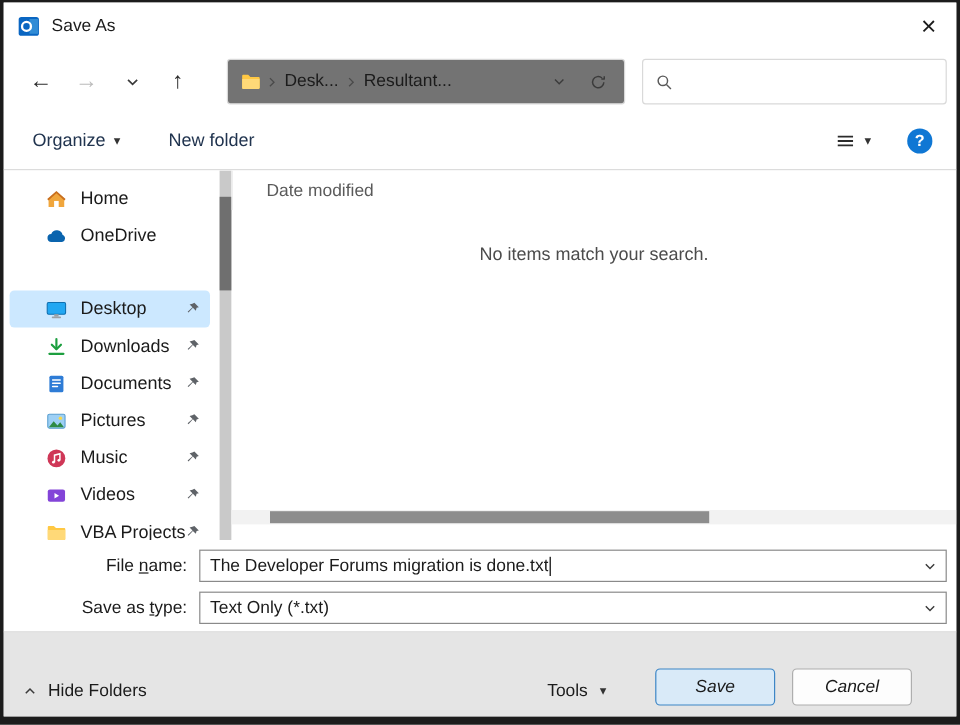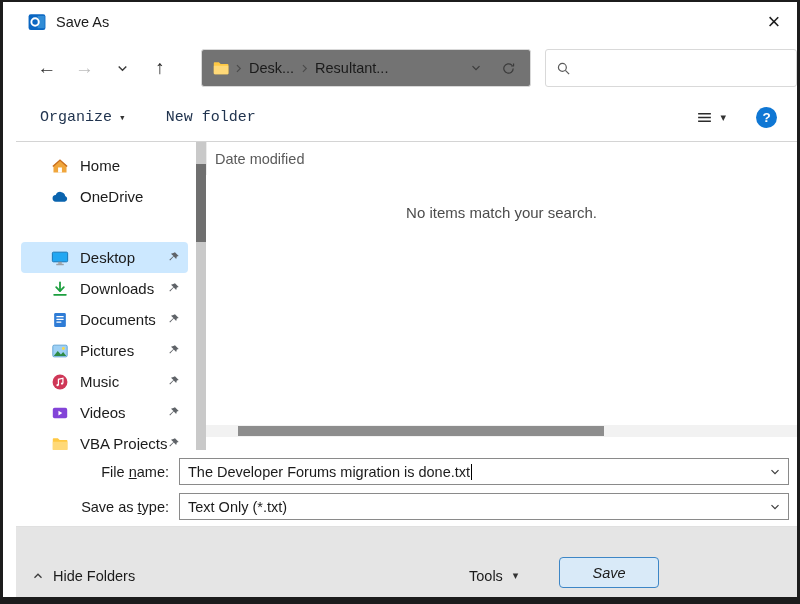--- a/index.html
+++ b/index.html
@@ -2,21 +2,21 @@
 <html><head>
 <meta charset="utf-8">
 <style>
   * { margin:0; padding:0; box-sizing:border-box; }
   body { background:#e8e8e8; font-family:"Liberation Sans","DejaVu Sans",sans-serif; color:#1b1b1b; }
   svg { display:block; }
 
   .dialog { position:relative; width:800px; height:604px; background:#fff; overflow:hidden;
             border:3px solid #1c1c1c; border-top-width:2px; border-bottom-width:7px; }
 
-  .titlebar,.navrow,.toolbar,.content,.fields,.footer { position:absolute; left:13px; right:0; }
+  .titlebar,.navrow,.toolbar,.content,.fields,.footer { position:absolute; left:0; right:0; }
 
   
   .titlebar { top:0; height:40px; display:flex; align-items:center; background:#fff; }
   .app-icon { margin-left:12px; }
   .win-title { margin-left:10px; font-size:14.5px; }
   .close-btn { margin-left:auto; width:46px; height:40px; display:flex; align-items:center; justify-content:center;
                font-size:22px; font-weight:300; cursor:default; }
 
   
   .navrow { top:40px; height:52px; display:flex; align-items:center; padding-left:12px; background:#fff; }
@@ -30,21 +30,21 @@
   .addr-chevron { padding:0 9px; }
   .refresh-btn { padding:0 8px 0 10px; }
   .searchbox { width:254px; height:38px; margin-left:14px; border:1px solid #d9d9d9; border-radius:3px;
                display:flex; align-items:center; padding:0 10px; background:#fff; }
   .searchbox input { flex:1; border:none; outline:none; font:inherit; font-size:14.5px; color:#444; background:transparent; min-width:0; }
   .searchbox input::placeholder { color:#7e7e7e; }
 
   
   .toolbar { top:92px; height:48px; display:flex; align-items:center; padding:0 20px 0 24px;
              border-bottom:1px solid #d4d4d4; background:#fff; }
-  .tool-item { display:flex; align-items:center; gap:7px; font-size:15px; color:#21344f;font-family:Liberation Mono, monospace; }
+  .tool-item { display:flex; align-items:center; gap:7px; font-size:15px; color:#21344f; }
   .caret { font-size:11px; color:#333; }
   .tool-gap { width:40px; }
   .tool-right { margin-left:auto; display:flex; align-items:center; gap:30px; }
   .viewbtn { display:flex; align-items:center; gap:7px; }
   .help-btn { width:21px; height:21px; border-radius:50%; background:#0f77d4; color:#fff; font-size:13.5px; font-weight:bold;
               display:flex; align-items:center; justify-content:center; }
 
   
   .content { top:140px; height:308px; display:flex; overflow:hidden; background:#fff; }
   .sidebar { position:relative; width:190px; flex:none; padding-top:8px; overflow:hidden; }
@@ -55,21 +55,21 @@
   .side-label { white-space:nowrap; }
   .side-pin { position:absolute; right:8px; top:9px; }
   .side-gap { height:30px; }
   .side-scroll { position:absolute; top:0; right:0; width:10px; height:100%; background:#c9c9c9; }
   .side-thumb { position:absolute; left:0; right:0; top:22px; height:78px; background:#6f6f6f; }
 
   .listarea { position:relative; flex:1; min-width:0; }
   .list-header { display:flex; height:33px; color:#5a5a5a; font-size:14.5px; }
   .col-name { flex:1; padding-left:38px; position:relative; display:flex; align-items:center; }
   .sort-ind { position:absolute; left:52%; top:1px; }
-  .col-date { width:198px; display:flex; align-items:center; padding-left:8px; border-left:1px solid #ececec; }
+  .col-date { width:198px; display:flex; align-items:center; padding-left:28px; border-left:1px solid #ececec; }
   .empty-msg { position:absolute; left:0; right:0; top:62px; text-align:center; font-size:15px; color:#4c4c4c; }
   .h-scroll { position:absolute; left:0; right:0; bottom:13px; height:12px; background:#f2f2f2; }
   .h-thumb { position:absolute; left:32px; width:366px; top:1px; bottom:1px; background:#8d8d8d; }
 
   
   .fields { top:448px; height:76px; background:#fff; }
   .field-row { position:absolute; left:0; right:8px; height:27px; display:flex; align-items:center; }
   .row-name { top:8px; }
   .row-type { top:43px; }
   .field-label { width:160px; text-align:right; padding-right:7px; font-size:14.5px; flex:none; white-space:nowrap; }
@@ -360,15 +360,16 @@
             <path d="M2.5 7.7L6 4.2l3.5 3.5"></path>
           </svg>
       </span>
       <span>Hide Folders</span>
     </div>
     <div class="tools-btn">
       <span>Tools</span>
       <span class="caret">▾</span>
     </div>
     <div class="btn btn-save">Save</div>
+    <div class="btn btn-cancel">Cancel</div>
   </div>
 
 </div>
 
 </body></html>

